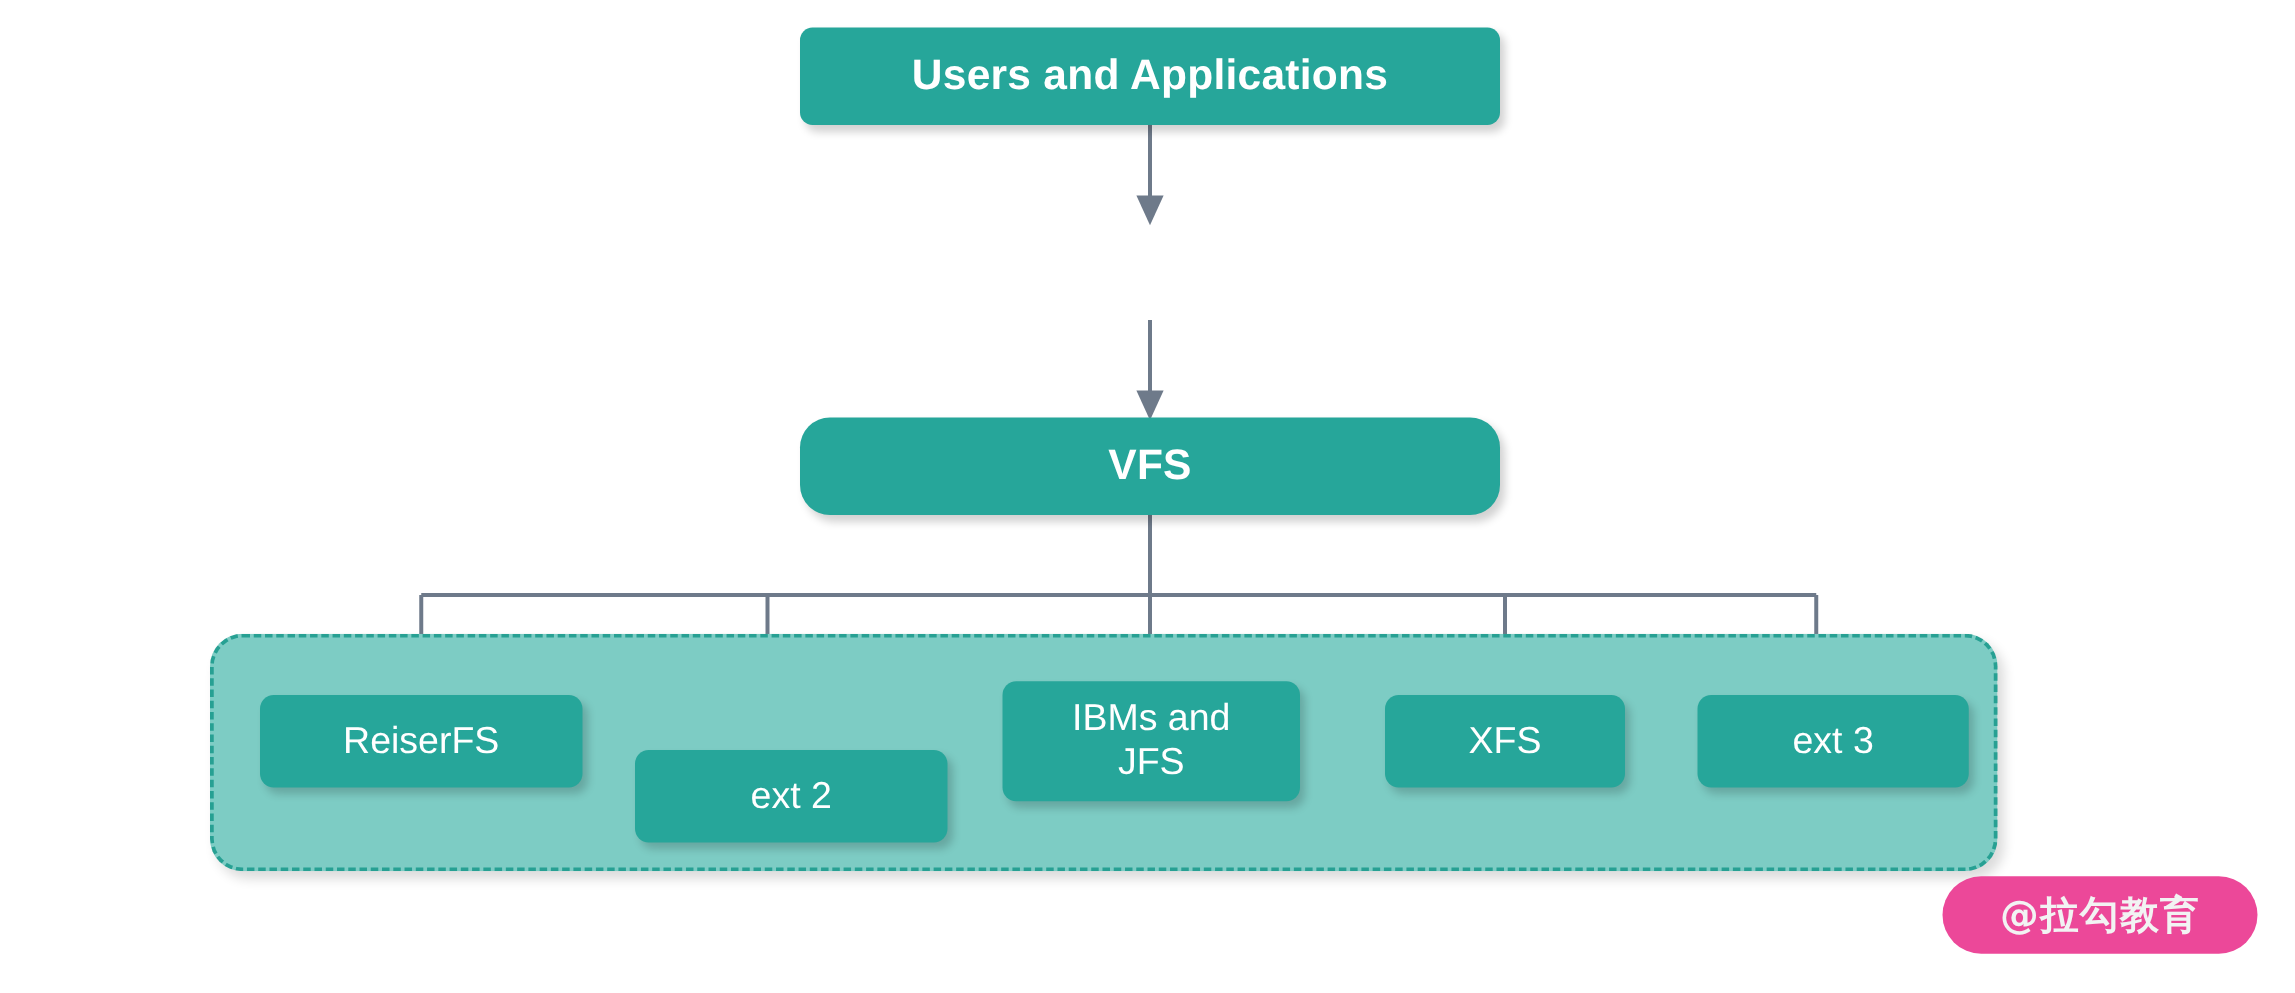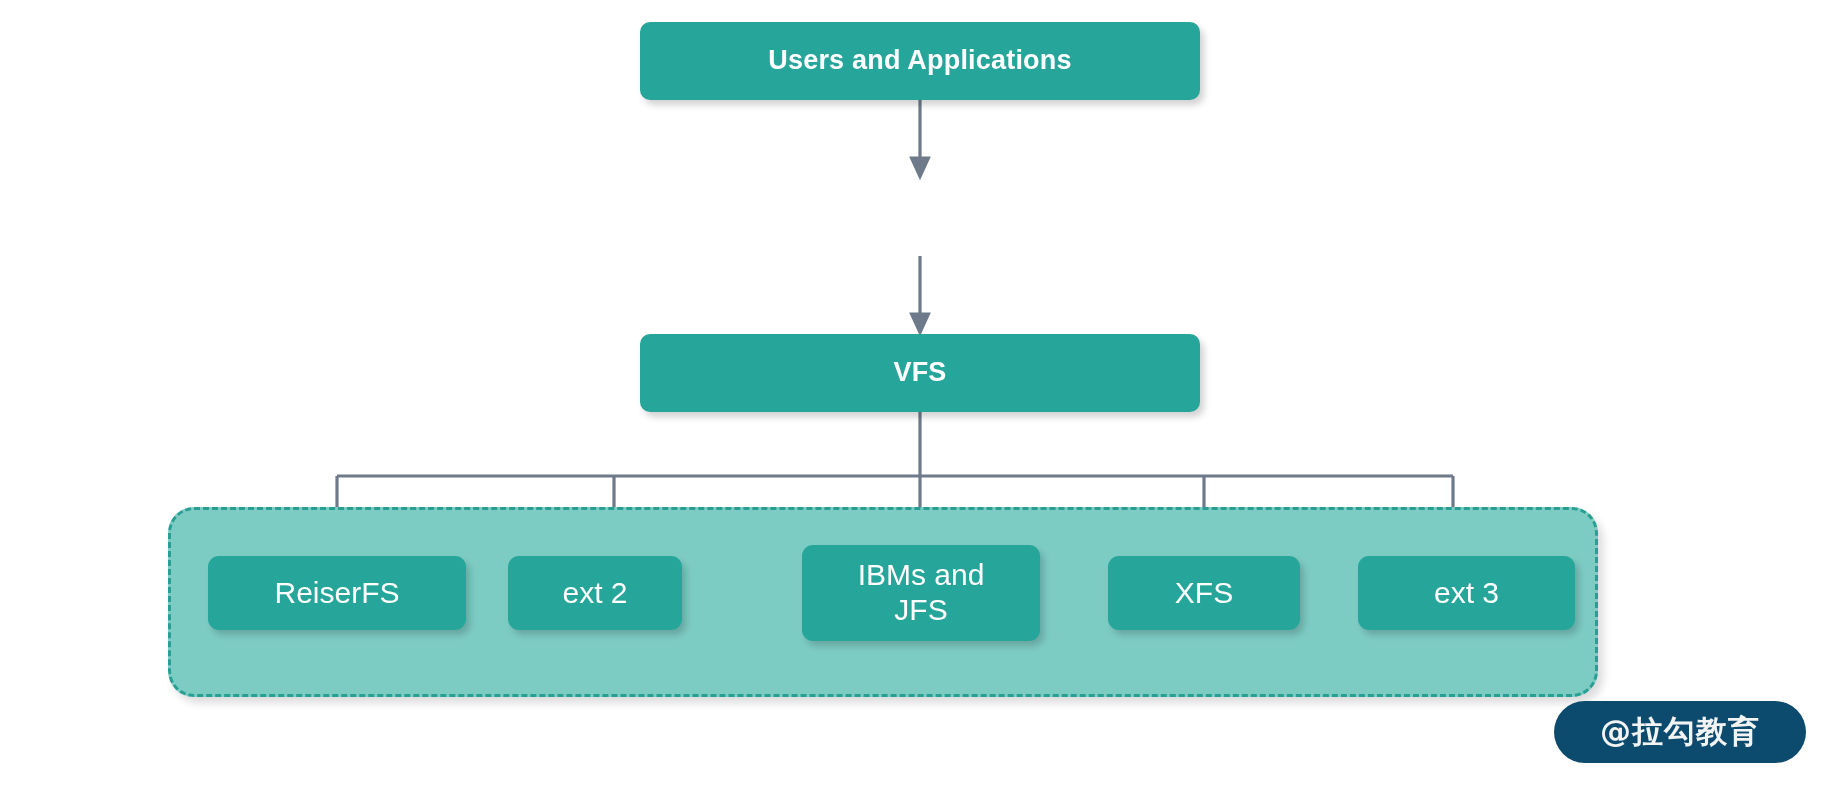--- a/index.html
+++ b/index.html
@@ -49,27 +49,27 @@
     display: block;
     padding: 0 10px;
     white-space: pre-line;
   }
 
   
   .stage {
     left: 640px;
     width: 560px;
     height: 78px;
-    font-size: 27px;
+    font-size: 34px;
     font-weight: 600;
     letter-spacing: .2px;
   }
   #stage-users { top: 22px; }
   #stage-syscalls { top: 178px; }
-  #stage-vfs { top: 334px; }
+  #stage-vfs { top: 334px; border-radius: 24px; }
 
   
   #fs-group {
     position: absolute;
     left: 168px;
     top: 507px;
     width: 1430px;
     height: 190px;
     box-sizing: border-box;
     background: #7dccc4;
@@ -81,34 +81,34 @@
 
   
   .fs {
     top: 556px;
     height: 74px;
     font-size: 30px;
     font-weight: 500;
     border-radius: 11px;
   }
   #fs-reiserfs { left: 208px; width: 258px; }
-  #fs-ext2     { left: 508px; width: 174px; }
+  #fs-ext2     { left: 508px; width: 250px; margin-top: 44px; }
   #fs-ibms-jfs { left: 802px; width: 238px; top: 545px; height: 96px; }
   #fs-xfs      { left: 1108px; width: 192px; }
   #fs-ext3     { left: 1358px; width: 217px; }
 
   
   #watermark {
     position: absolute;
     left: 1554px;
     top: 701px;
     width: 252px;
     height: 62px;
     border-radius: 31px;
-    background: #0c4a6e;
+    background: #ec4899;
     display: flex;
     align-items: center;
     justify-content: center;
     z-index: 5;
   }
   #watermark-text {
     color: #f2f3f3;
     font-size: 31px;
     font-weight: 600;
     letter-spacing: 1px;

